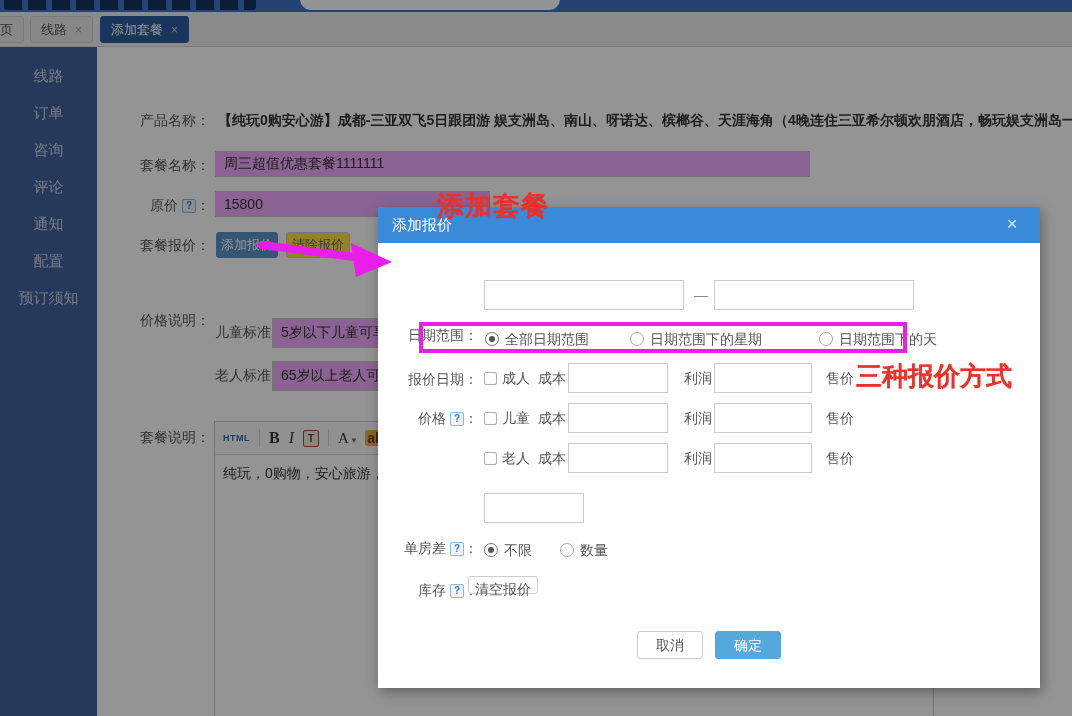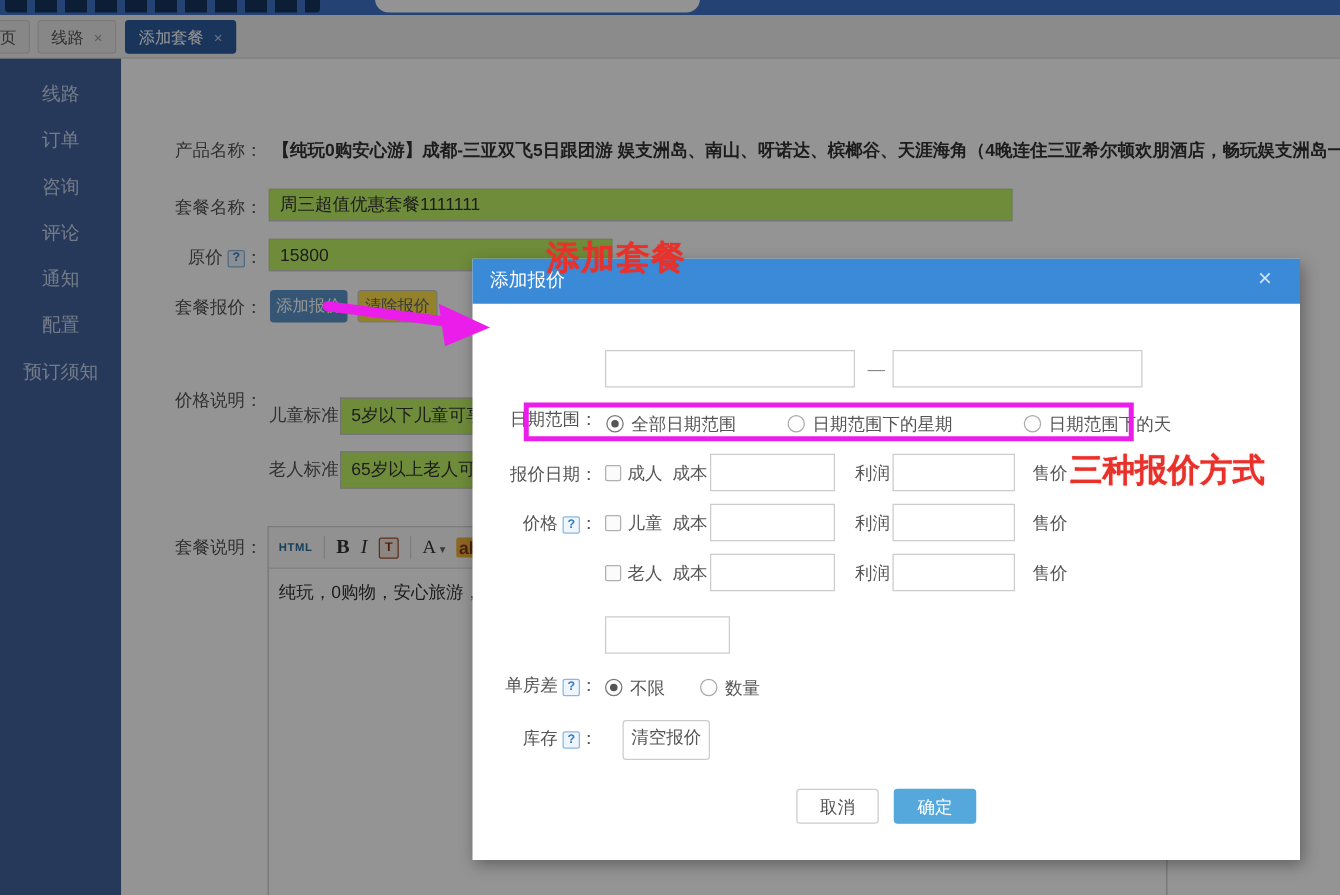--- a/index.html
+++ b/index.html
@@ -25,21 +25,21 @@
 
   
   .sidebar { position: absolute; left: 0; top: 47px; width: 97px; height: 669px; background: #44639c; z-index: 1; padding-top: 10px; }
   .side-item { height: 37px; line-height: 37px; text-align: center; color: #c9d5ea; font-size: 15px; cursor: pointer; }
   .side-item.active { background: #2e4a7e; }
 
   
   .content { position: absolute; left: 97px; top: 47px; width: 975px; height: 669px; background: #fff; z-index: 1; }
   .flabel { position: absolute; left: 0; width: 113px; text-align: right; color: #555; }
   .ptext { position: absolute; color: #333; font-weight: bold; white-space: nowrap; }
-  .tinput { position: absolute; border: 1px solid #c9c9c9; background: #bef264; color: #333; font-size: 14px; padding: 0 8px;
+  .tinput { position: absolute; border: 1px solid #c9c9c9; background: #f0abfc; color: #333; font-size: 14px; padding: 0 8px;
     font-family: "Liberation Sans", "DejaVu Sans", sans-serif; }
   .qmark { display: inline-block; width: 14px; height: 14px; line-height: 12px; text-align: center; border: 1px solid #8ab6e0;
     color: #3a7bbf; background: #eef5fc; border-radius: 2px; font-size: 10px; font-weight: bold; vertical-align: 1px; }
   .btn { position: absolute; height: 26px; line-height: 24px; text-align: center; border-radius: 3px; font-size: 13px; cursor: pointer; }
   .btn.blue { background: #5b94c8; border: 1px solid #5b94c8; color: #fff; }
   .btn.plain { background: #fde047; border: 1px solid #ccc; color: #666; }
   .sublabel { position: absolute; color: #555; }
 
   .editor { position: absolute; left: 117px; top: 374px; width: 720px; height: 342px; border: 1px solid #c9c9c9; background: #fff; }
   .ed-toolbar { height: 33px; border-bottom: 1px solid #ddd; background: #fafafa; display: flex; align-items: center; padding: 0 8px; gap: 9px; }
@@ -191,21 +191,21 @@
     <input class="m-input" style="left: 336px; top: 236px; width: 98px;">
     <div class="m-row-text" style="left:448px;top:243px">售价</div>
 
     <div class="m-label" style="top:293px"><span>单房差</span> <span class="qmark">?</span><span>：</span></div>
     <input class="m-input" style="left: 106px; top: 286px; width: 100px;">
 
     <div class="m-label" style="top:335px"><span>库存</span> <span class="qmark">?</span><span>：</span></div>
     <div class="m-row-text" style="left:106px;top:335px"><span class="radio on"></span><span>不限</span></div>
     <div class="m-row-text" style="left:182px;top:335px"><span class="radio"></span><span>数量</span></div>
 
-    <div class="m-btn plain" style="left:120px;top:369px;width:70px;height:32px;line-height:24px">清空报价</div>
+    <div class="m-btn plain" style="left:90px;top:369px;width:70px;height:18px;line-height:24px">清空报价</div>
 
     <div class="m-btn plain" style="left:259px;top:424px;width:66px">取消</div>
     <div class="m-btn confirm" style="left:337px;top:424px;width:66px">确定</div>
   </div>
 
   <div class="anno-text" style="left:437px;top:188px;font-size:27px;letter-spacing:1px">添加套餐</div>
   <div class="anno-text" style="left:856px;top:359px;font-size:26px">三种报价方式</div>
   <div class="anno-box"></div>
   <svg class="anno-svg" viewBox="0 0 1072 716" xmlns="http://www.w3.org/2000/svg">
     <line x1="262" y1="245" x2="362" y2="258" stroke="#ea1dea" stroke-width="8" stroke-linecap="round"></line>

